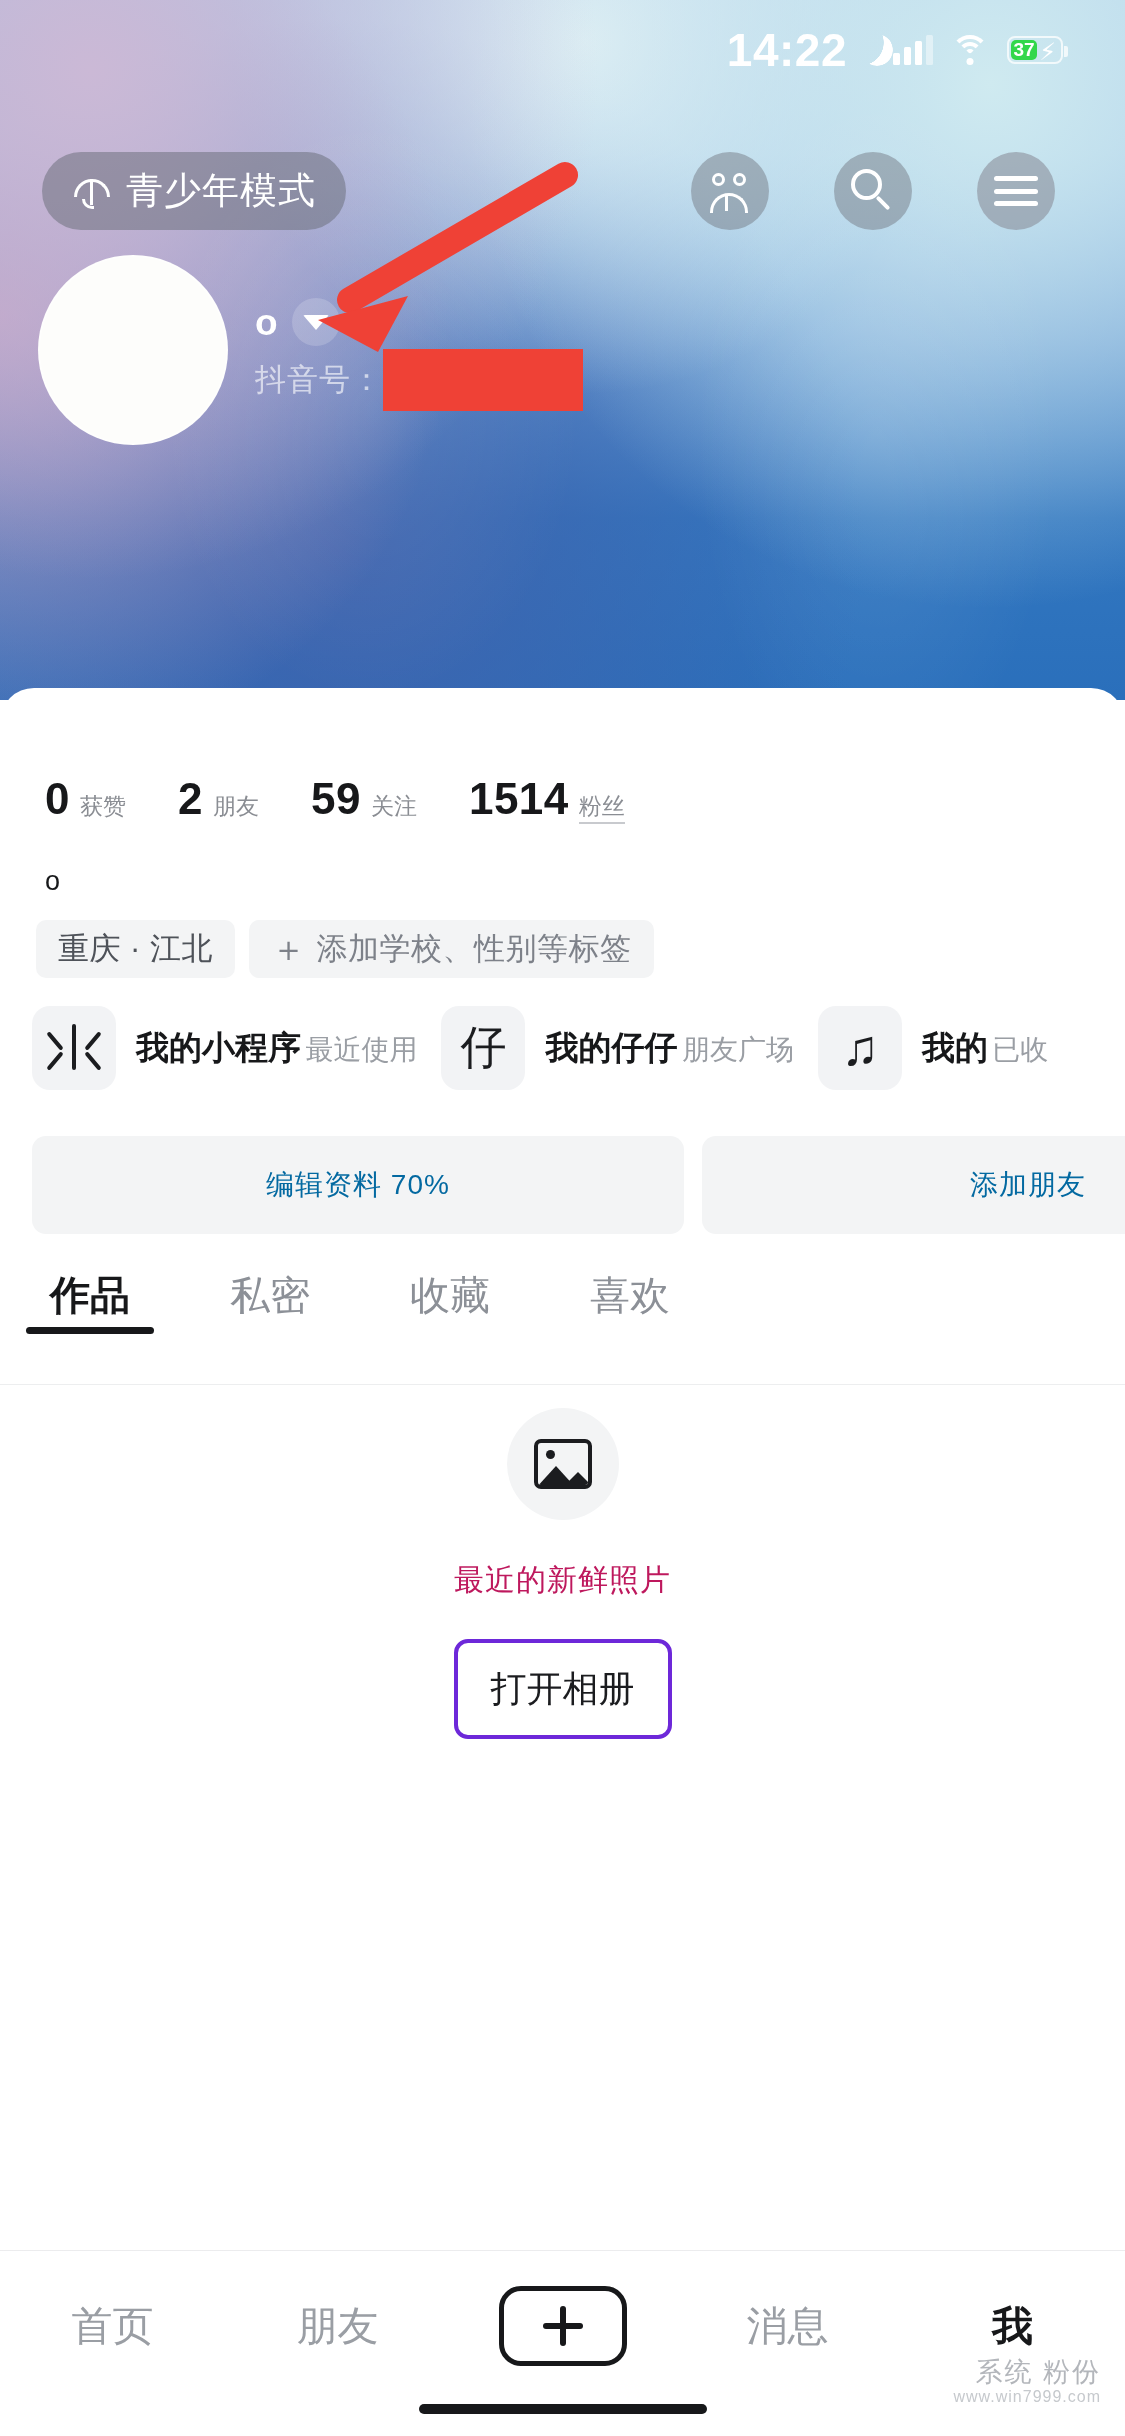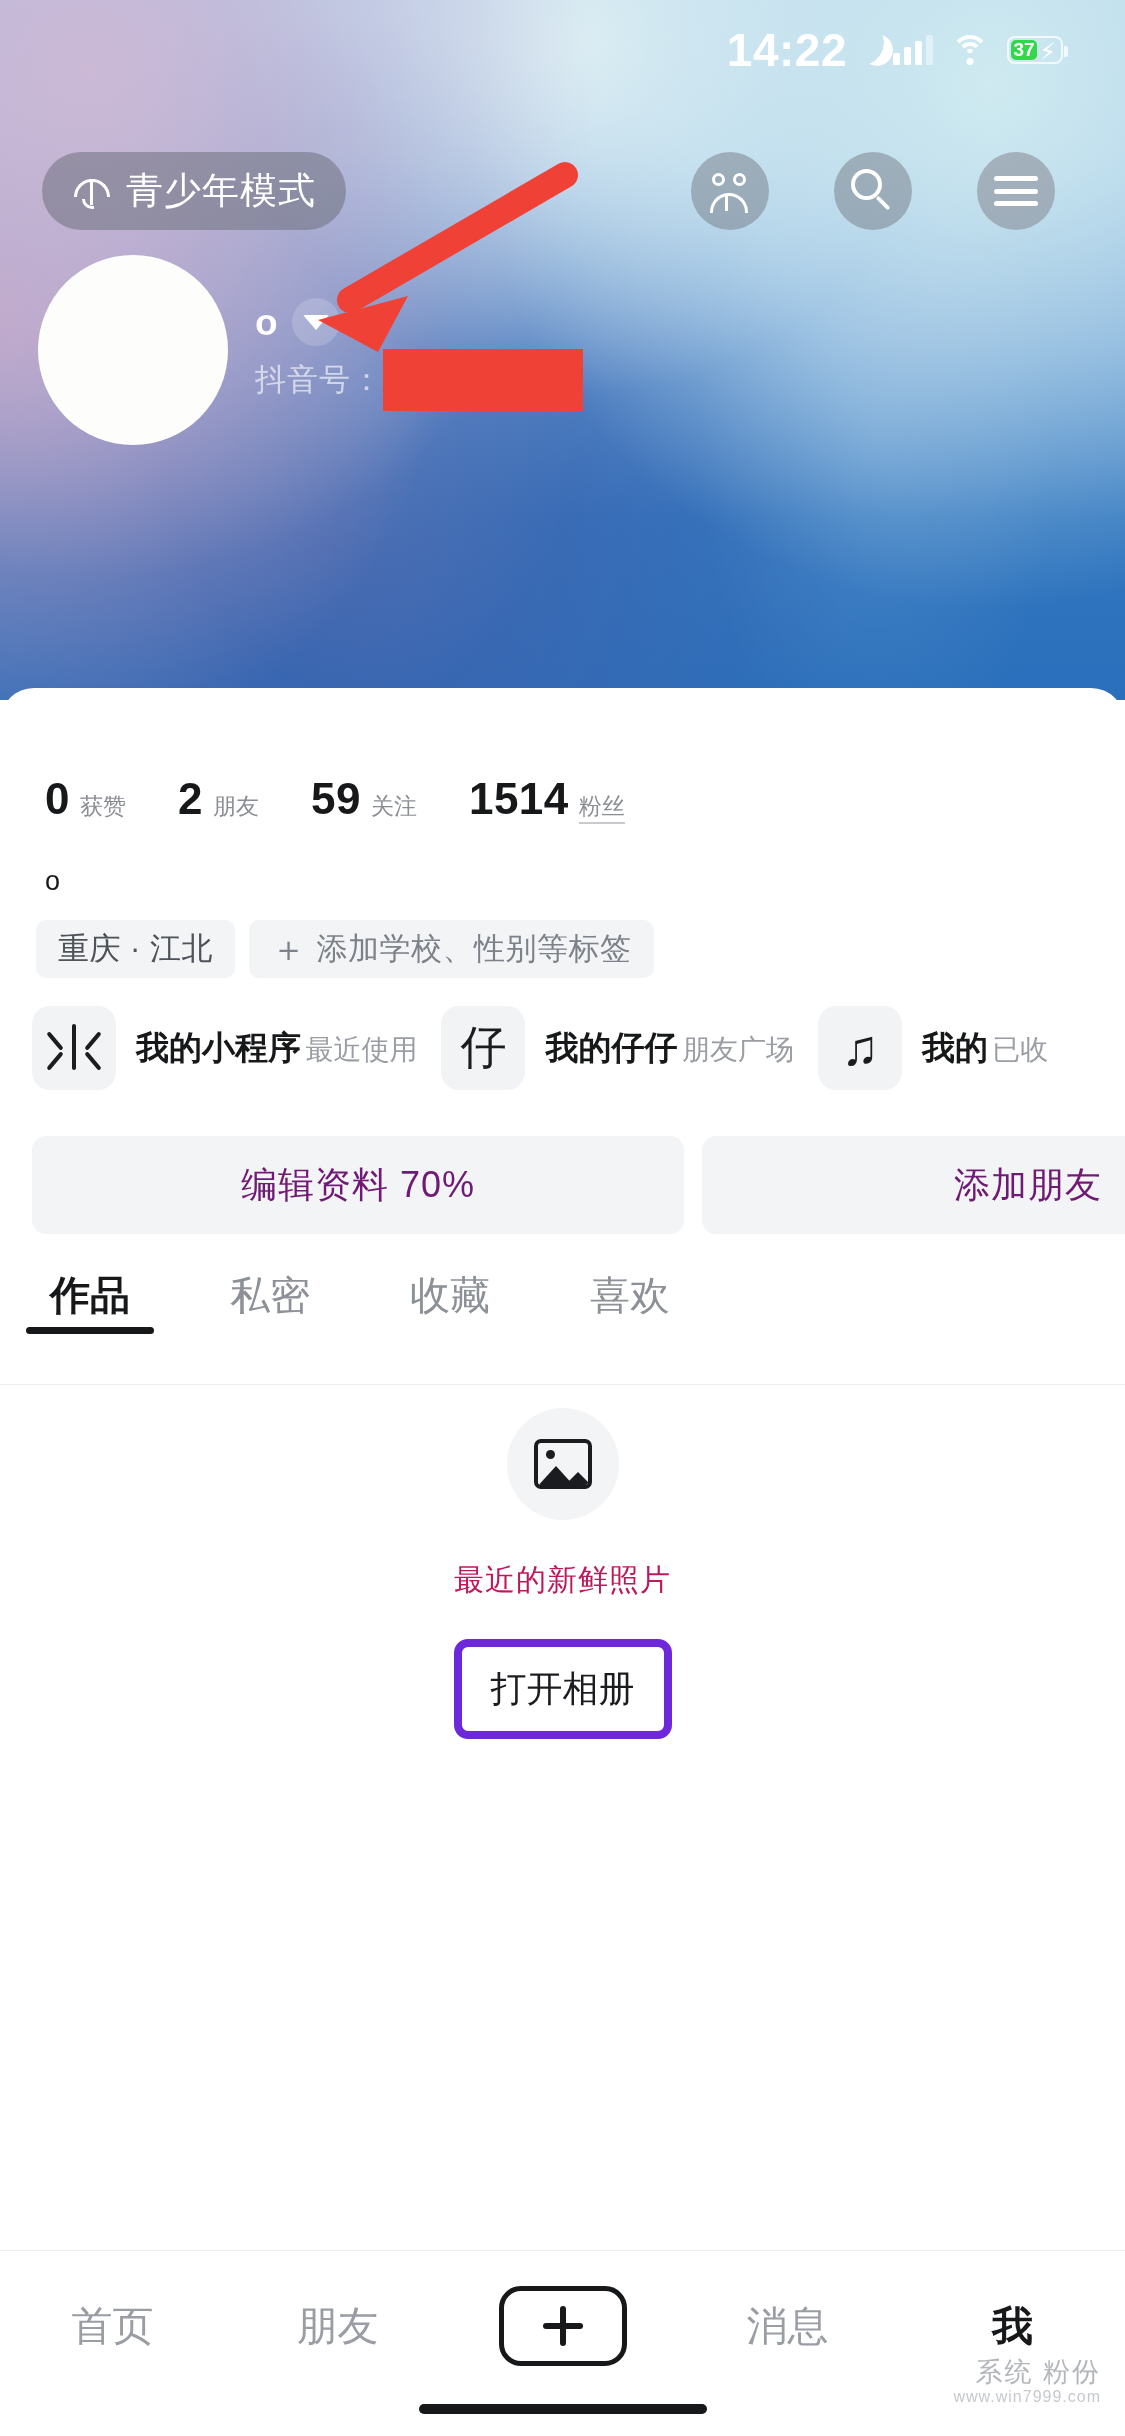--- a/index.html
+++ b/index.html
@@ -156,21 +156,21 @@
   .mp-glyph .d1{left:3px;top:6px;width:4px;height:22px;transform:rotate(-40deg);}
   .mp-glyph .d2{left:41px;top:6px;width:4px;height:22px;transform:rotate(40deg);}
   .mp-glyph .d3{left:3px;top:26px;width:4px;height:22px;transform:rotate(40deg);}
   .mp-glyph .d4{left:41px;top:26px;width:4px;height:22px;transform:rotate(-40deg);}
   .zz-glyph { font-size:46px; color:#1b1c1f; font-family:"DejaVu Sans",sans-serif; }
   .mu-glyph { font-size:50px; color:#1b1c1f; line-height:1; }
 
   .actions { position:absolute; left:32px; top:448px; display:flex; gap:18px; }
   .act { height:98px; background:#f3f4f5; border-radius:14px;
     display:flex; align-items:center; justify-content:center;
-    font-size:36px; color:#701a75; font-weight:500; letter-spacing:1px; }
+    font-size:28px; color:#0369a1; font-weight:500; letter-spacing:1px; }
   .act.edit { width:652px; }
   .act.addfriend { width:652px; }
 
   .tabs { position:absolute; left:0; top:580px; width:1125px; height:120px; }
   .tabs .row { display:flex; align-items:center; }
   .tab { width:180px; text-align:center; font-size:40px; color:#8c9097; position:relative; padding-bottom:11px; }
   .tab.active { color:#17181a; font-weight:700; }
   .tab.active::after { content:""; position:absolute; left:26px; bottom:0; width:128px; height:7px;
     background:#17181a; border-radius:4px; }
   .tabs .divider { position:absolute; left:0; bottom:3px; width:1125px; height:1.5px; background:#edeeef; }
@@ -179,21 +179,21 @@
   .empty { position:absolute; left:0; top:720px; width:1125px; text-align:center; }
   .empty .thumb { width:112px; height:112px; border-radius:50%; background:#f3f4f5;
     margin:0 auto; display:flex; align-items:center; justify-content:center; }
   .img-glyph { width:58px; height:50px; border:4px solid #1b1c1f; border-radius:7px; position:relative; overflow:hidden; }
   .img-glyph .sun{ position:absolute; left:8px; top:7px; width:9px; height:9px; border-radius:50%; background:#1b1c1f; }
   .img-glyph .mtn{ position:absolute; left:-2px; bottom:-3px; width:0;height:0;
       border-left:20px solid transparent;border-right:20px solid transparent;border-bottom:22px solid #1b1c1f;}
   .img-glyph .mtn2{ position:absolute; right:-6px; bottom:-3px; width:0;height:0;
       border-left:16px solid transparent;border-right:16px solid transparent;border-bottom:16px solid #1b1c1f;}
   .empty .title { margin-top:40px; font-size:30px; font-weight:400; color:#be185d; letter-spacing:1px; }
-  .empty .openbtn { margin:38px auto 0; width:218px; height:100px; border:8px solid #6d28d9;
+  .empty .openbtn { margin:38px auto 0; width:218px; height:100px; border:4px solid #6d28d9;
     border-radius:14px; display:flex; align-items:center; justify-content:center;
     font-size:36px; color:#1b1c1f; }
 
   
   .bottomnav { position:absolute; left:0; bottom:0; width:1125px; height:186px; background:#fff;
     border-top:1.5px solid #ececee; }
   .nav-row { display:flex; align-items:center; height:150px; }
   .nav-item { flex:1; text-align:center; font-size:41px; color:#9a9ea4; }
   .nav-item.active { color:#17181a; font-weight:700; }
   .nav-plus { width:128px; height:80px; border:5px solid #17181a; border-radius:22px;

